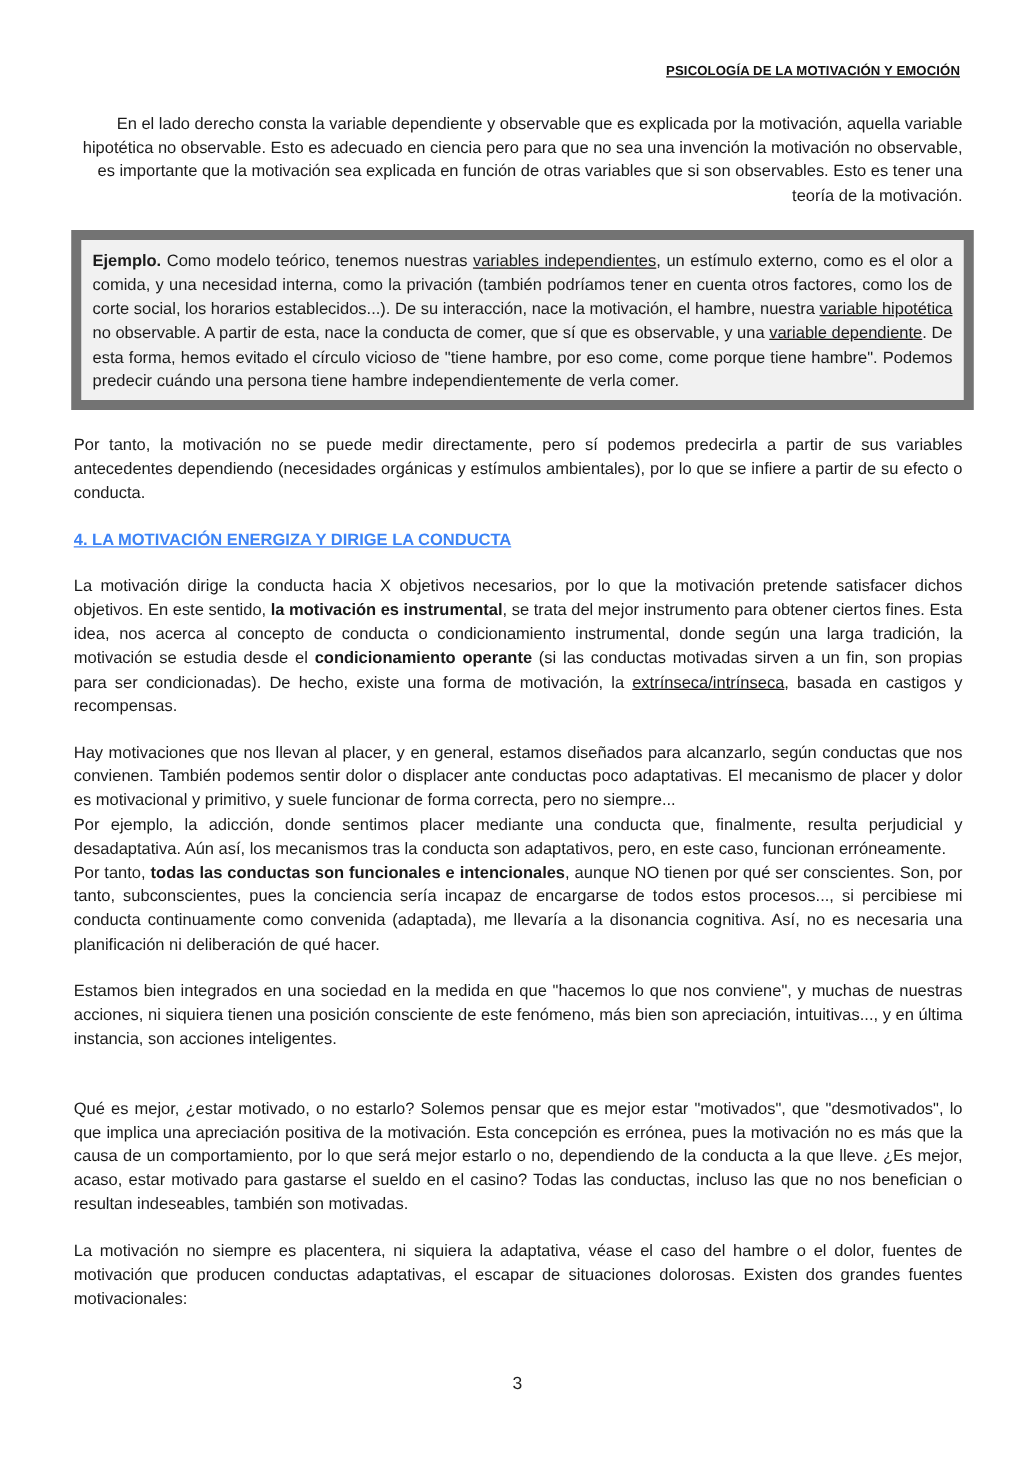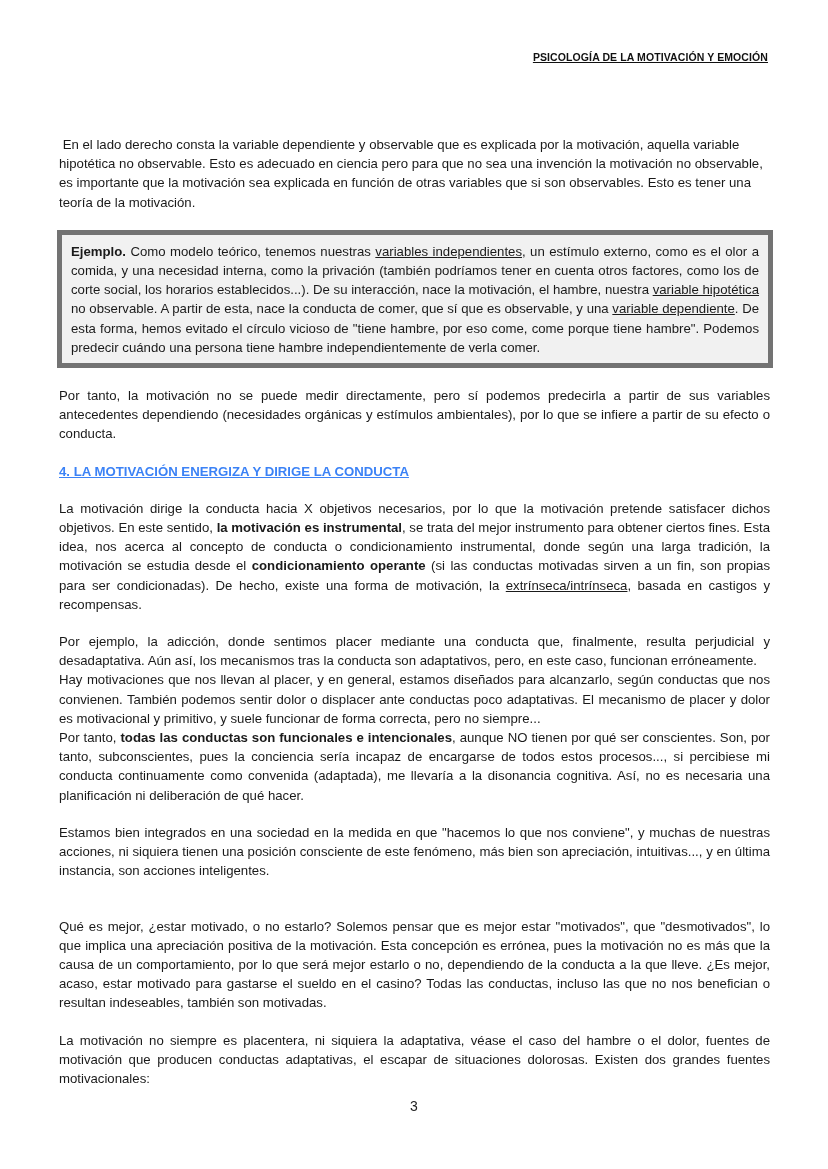--- a/index.html
+++ b/index.html
@@ -37,30 +37,29 @@
       top: 89px;
       width: 711px;
       font-size: 13.2px;
       line-height: 19.2px;
     }
     p {
       margin: 0;
       text-align: justify;
     }
     .intro {
-      text-align: left;
-      margin-top: 46px;
+      text-align: right;
     }
     .intro .lead-space { white-space: pre; }
     .gap-sm { height: 18px; }
     .example-box {
       margin: 18px 0 0 -2px;
       width: 688px;
       background: #f1f1f1;
-      border: 5px solid #737373;
+      border: 8px solid #737373;
       padding: 7px 9px 6px 9px;
       text-align: justify;
     }
     .u { text-decoration: underline; }
     b { font-weight: bold; }
     .section-heading {
       color: #3b82f6;
       font-weight: bold;
       text-decoration: underline;
       font-size: 13.2px;
@@ -98,22 +97,22 @@
     <div class="gap-sm"></div>
 
     <h2 class="section-heading">4. LA MOTIVACIÓN ENERGIZA Y DIRIGE LA CONDUCTA</h2>
 
     <div class="gap-sm"></div>
 
     <p><span>La motivación dirige la conducta hacia X objetivos necesarios, por lo que la motivación pretende satisfacer dichos objetivos. En este sentido, </span><b>la motivación es instrumental</b><span>, se trata del mejor instrumento para obtener ciertos fines. Esta idea, nos acerca al concepto de conducta o condicionamiento instrumental, donde según una larga tradición, la motivación se estudia desde el </span><b>condicionamiento operante</b><span> (si las conductas motivadas sirven a un fin, son propias para ser condicionadas). De hecho, existe una forma de motivación, la </span><span class="u">extrínseca/intrínseca</span><span>, basada en castigos y recompensas.</span></p>
 
     <div class="gap-sm"></div>
 
+    <p>Hay motivaciones que nos llevan al placer, y en general, estamos diseñados para alcanzarlo, según conductas que nos convienen. También podemos sentir dolor o displacer ante conductas poco adaptativas. El mecanismo de placer y dolor es motivacional y primitivo, y suele funcionar de forma correcta, pero no siempre...</p>
     <p>Por ejemplo, la adicción, donde sentimos placer mediante una conducta que, finalmente, resulta perjudicial y desadaptativa. Aún así, los mecanismos tras la conducta son adaptativos, pero, en este caso, funcionan erróneamente.</p>
-    <p>Hay motivaciones que nos llevan al placer, y en general, estamos diseñados para alcanzarlo, según conductas que nos convienen. También podemos sentir dolor o displacer ante conductas poco adaptativas. El mecanismo de placer y dolor es motivacional y primitivo, y suele funcionar de forma correcta, pero no siempre...</p>
     <p><span>Por tanto, </span><b>todas las conductas son funcionales e intencionales</b><span>, aunque NO tienen por qué ser conscientes. Son, por tanto, subconscientes, pues la conciencia sería incapaz de encargarse de todos estos procesos..., si percibiese mi conducta continuamente como convenida (adaptada), me llevaría a la disonancia cognitiva. Así, no es necesaria una planificación ni deliberación de qué hacer.</span></p>
 
     <div class="gap-sm"></div>
 
     <p>Estamos bien integrados en una sociedad en la medida en que "hacemos lo que nos conviene", y muchas de nuestras acciones, ni siquiera tienen una posición consciente de este fenómeno, más bien son apreciación, intuitivas..., y en última instancia, son acciones inteligentes.</p>
 
     <div class="gap-sm"></div>
 
 
     <div class="gap-sm"></div>

